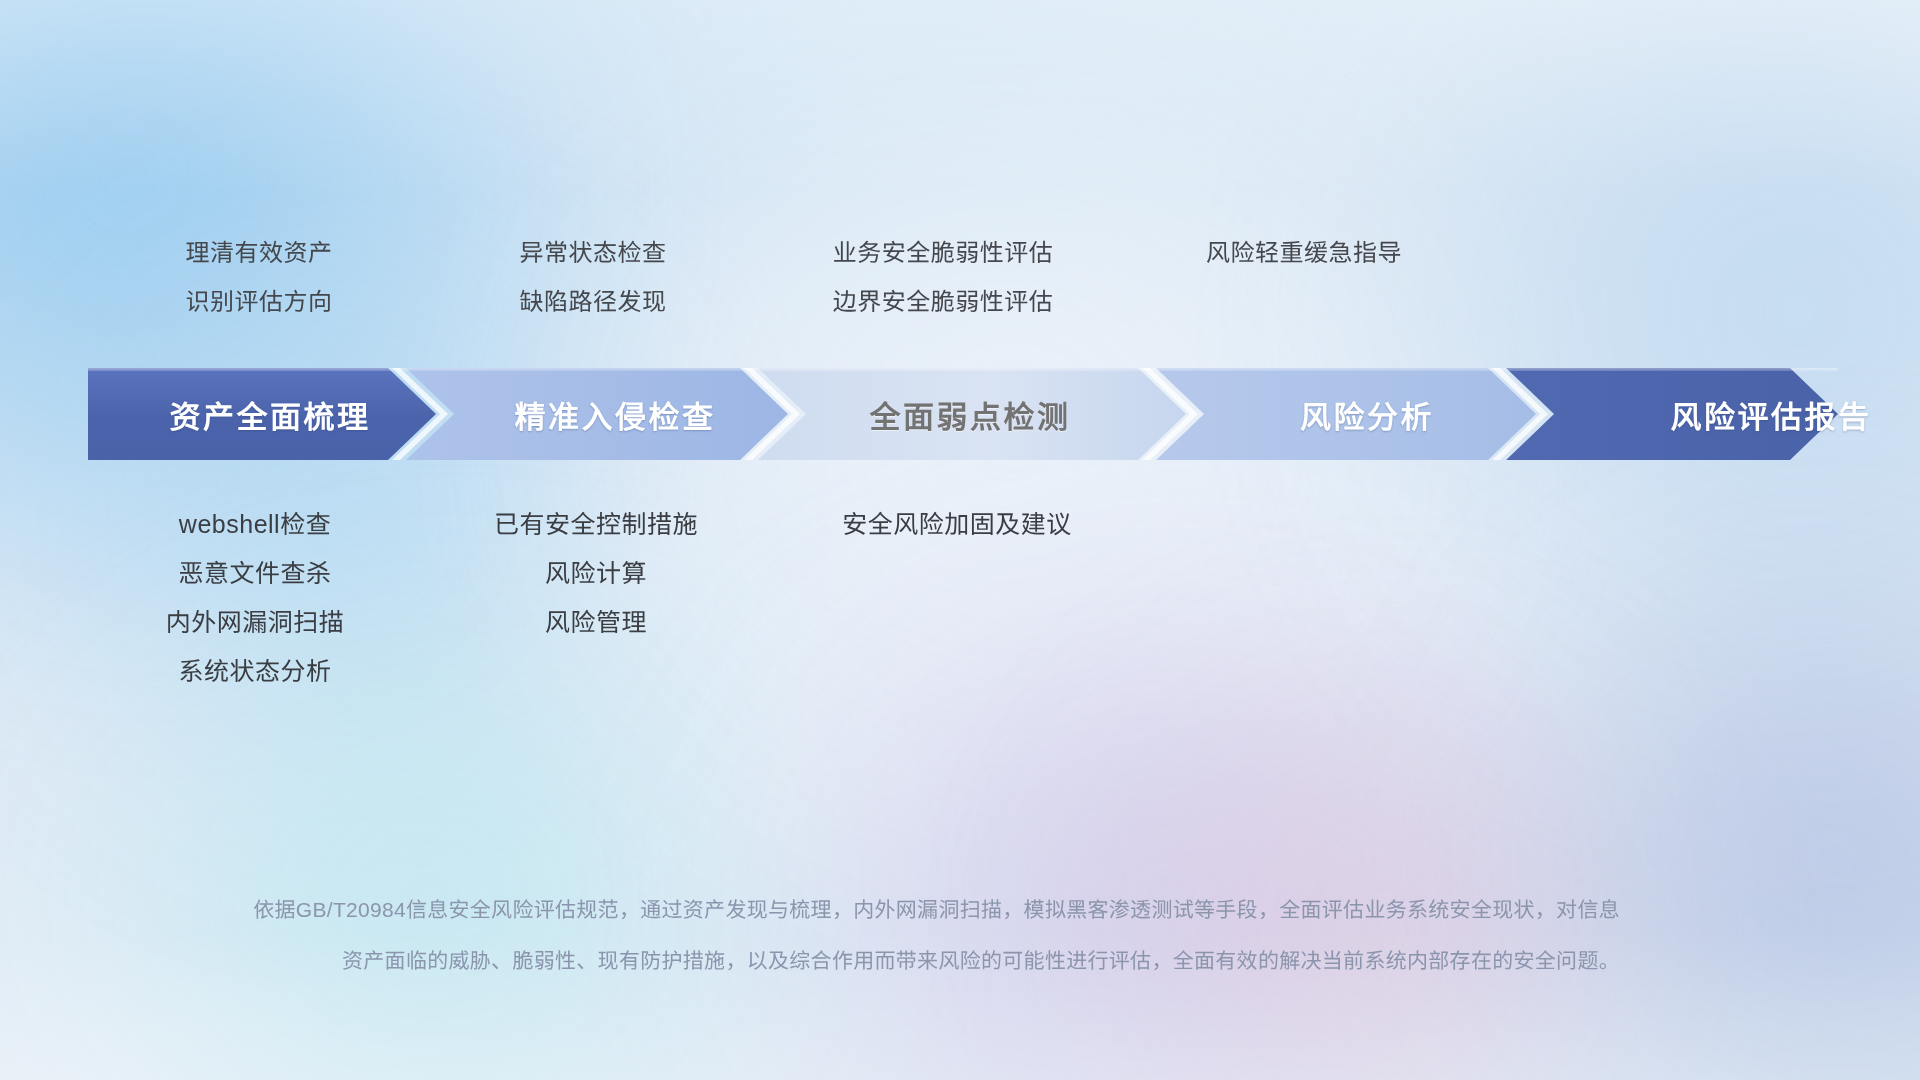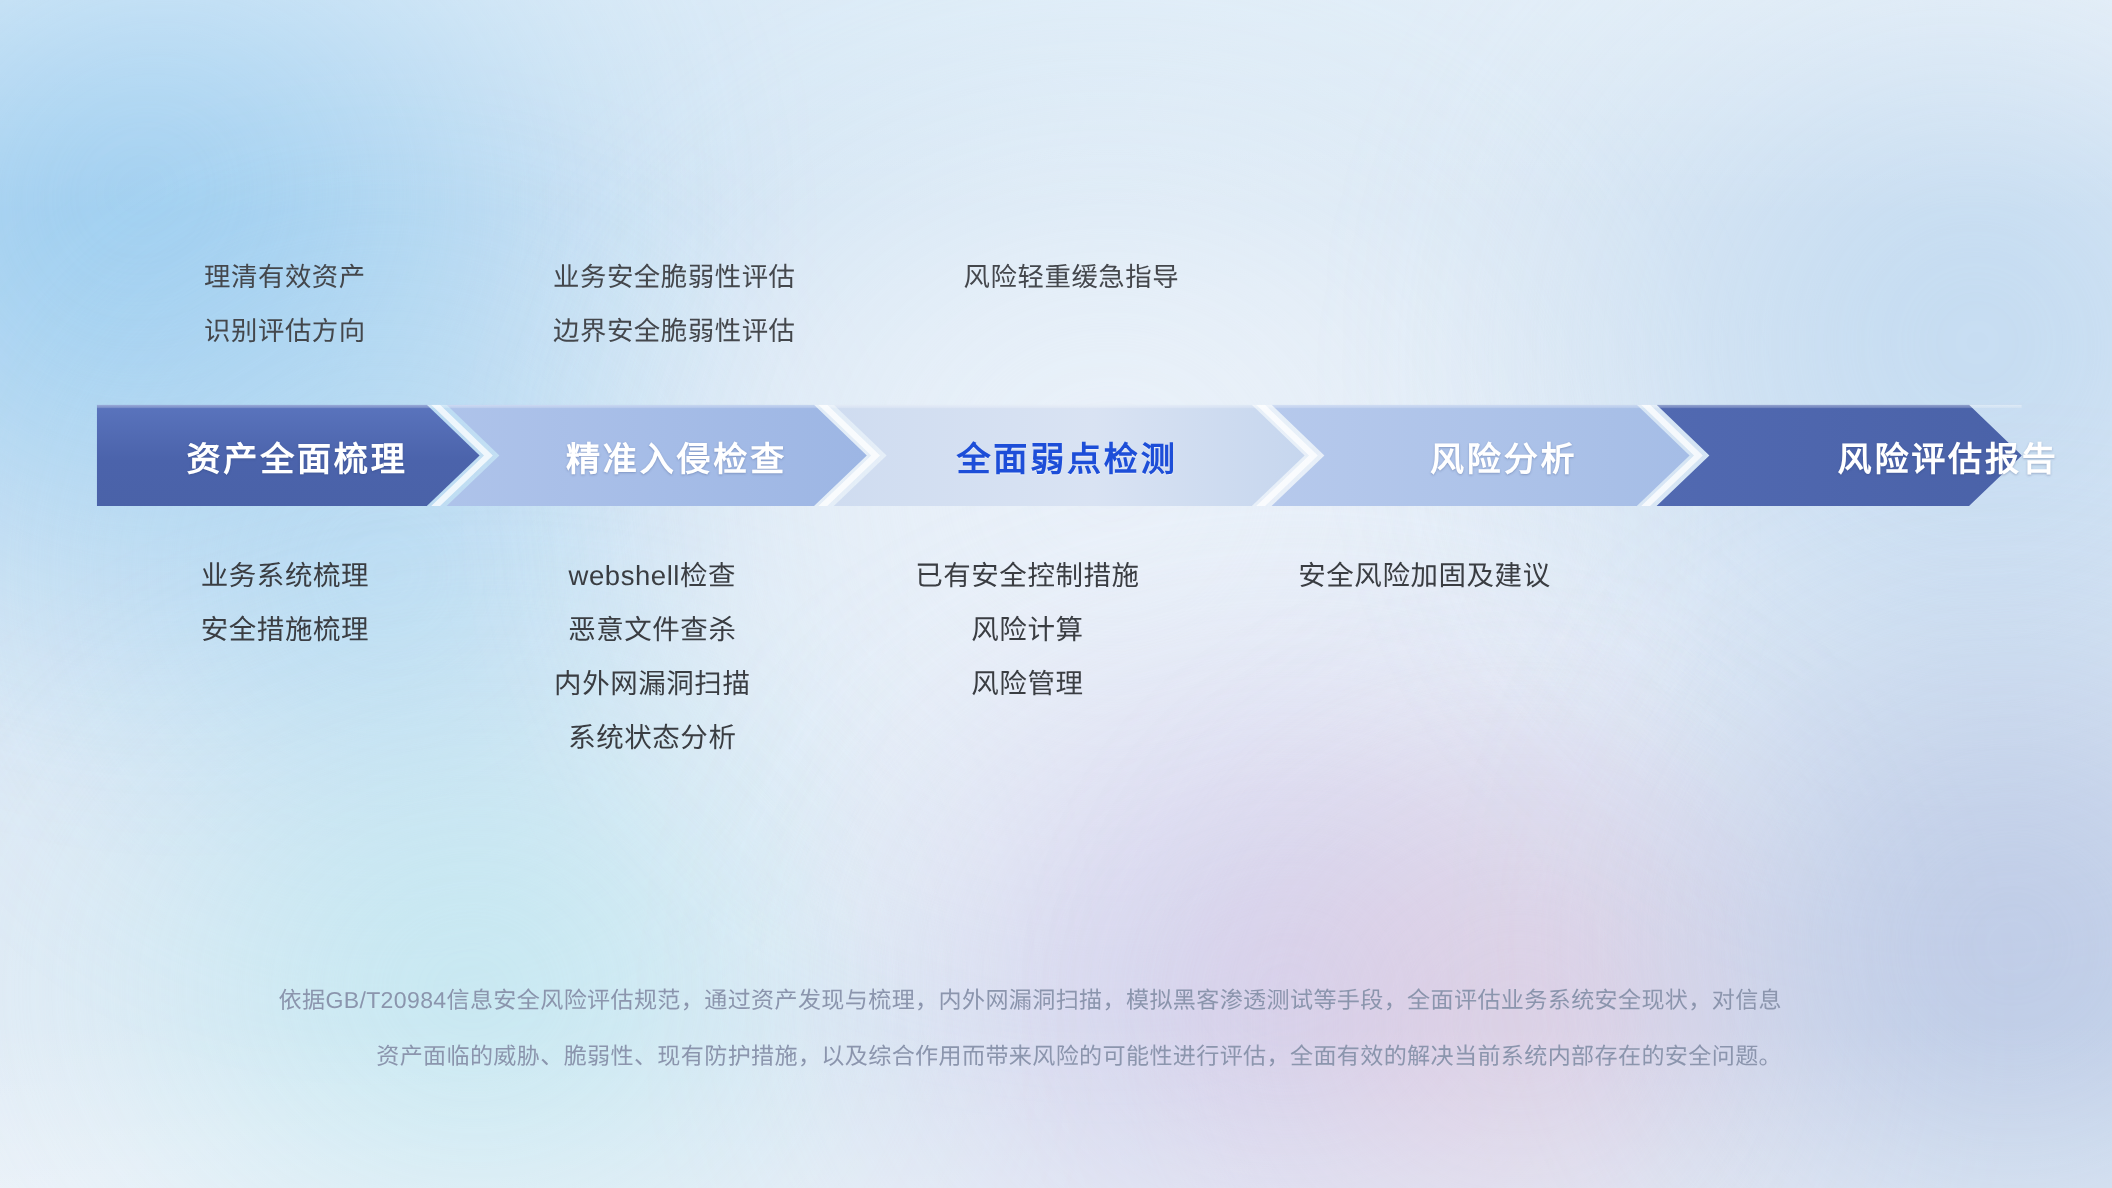--- a/index.html
+++ b/index.html
@@ -142,21 +142,21 @@
   }
   .chev-label {
     position: relative;
     z-index: 3;
     font-size: 31px;
     font-weight: 700;
     letter-spacing: 2.5px;
     white-space: nowrap;
   }
   .chev-label.light { color: #ffffff; text-shadow: 0 1px 2px rgba(40,60,110,0.30); margin-left: 44px; }
-  .chev-label.dark  { color: #1d4ed8; text-shadow: 0 1px 1px rgba(255,255,255,0.55); }
+  .chev-label.dark  { color: #737373; text-shadow: 0 1px 1px rgba(255,255,255,0.55); }
 
   
   .row-bottom {
     position: absolute;
     left: 90px;
     top: 500px;
     width: 1760px;
     display: flex;
     align-items: flex-start;
   }
@@ -200,20 +200,24 @@
   </div>
   <div class="bg-layer bg-vignette"></div>
 
   <div class="content">
 
     <div class="row-top">
       <div class="col c1">
         <div class="item-top">理清有效资产</div>
         <div class="item-top">识别评估方向</div>
       </div>
+      <div class="col c2">
+        <div class="item-top">异常状态检查</div>
+        <div class="item-top">缺陷路径发现</div>
+      </div>
       <div class="col c3">
         <div class="item-top">业务安全脆弱性评估</div>
         <div class="item-top">边界安全脆弱性评估</div>
       </div>
       <div class="col c4">
         <div class="item-top">风险轻重缓急指导</div>
       </div>
     </div>
 
     <div class="banner">
@@ -278,24 +282,20 @@
       </div>
       <div class="chev" style="left:1090px;width:334px;">
         <span class="chev-label light">风险分析</span>
       </div>
       <div class="chev" style="left:1516px;width:290px;">
         <span class="chev-label light">风险评估报告</span>
       </div>
     </div>
 
     <div class="row-bottom">
-      <div class="col c1">
-        <div class="item-bot">业务系统梳理</div>
-        <div class="item-bot">安全措施梳理</div>
-      </div>
       <div class="col c2">
         <div class="item-bot">webshell检查</div>
         <div class="item-bot">恶意文件查杀</div>
         <div class="item-bot">内外网漏洞扫描</div>
         <div class="item-bot">系统状态分析</div>
       </div>
       <div class="col c4">
         <div class="item-bot">已有安全控制措施</div>
         <div class="item-bot">风险计算</div>
         <div class="item-bot">风险管理</div>

